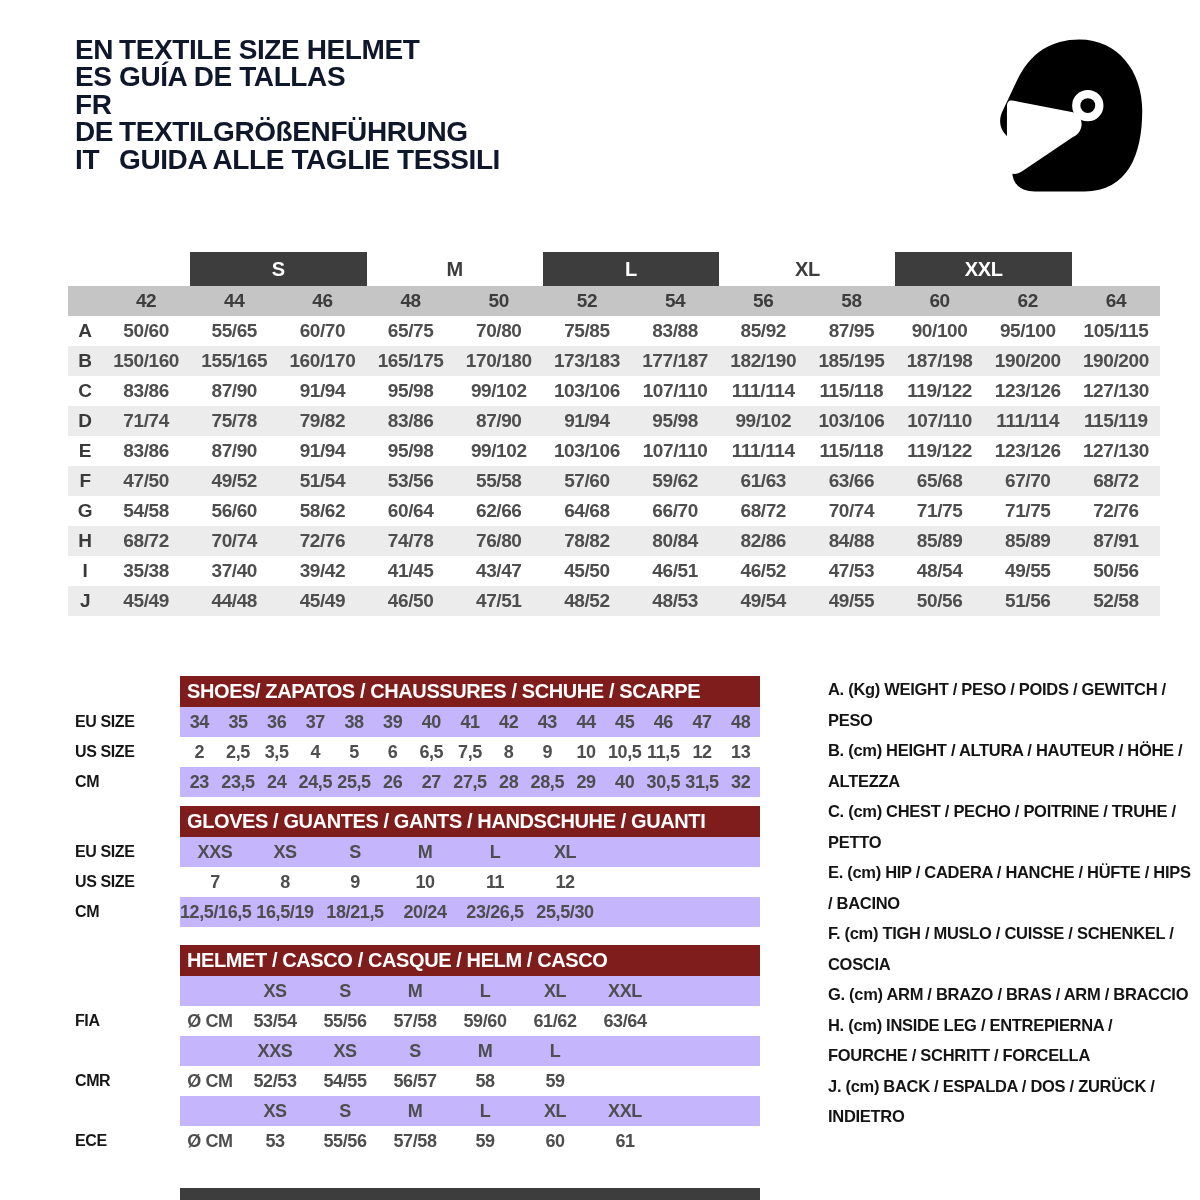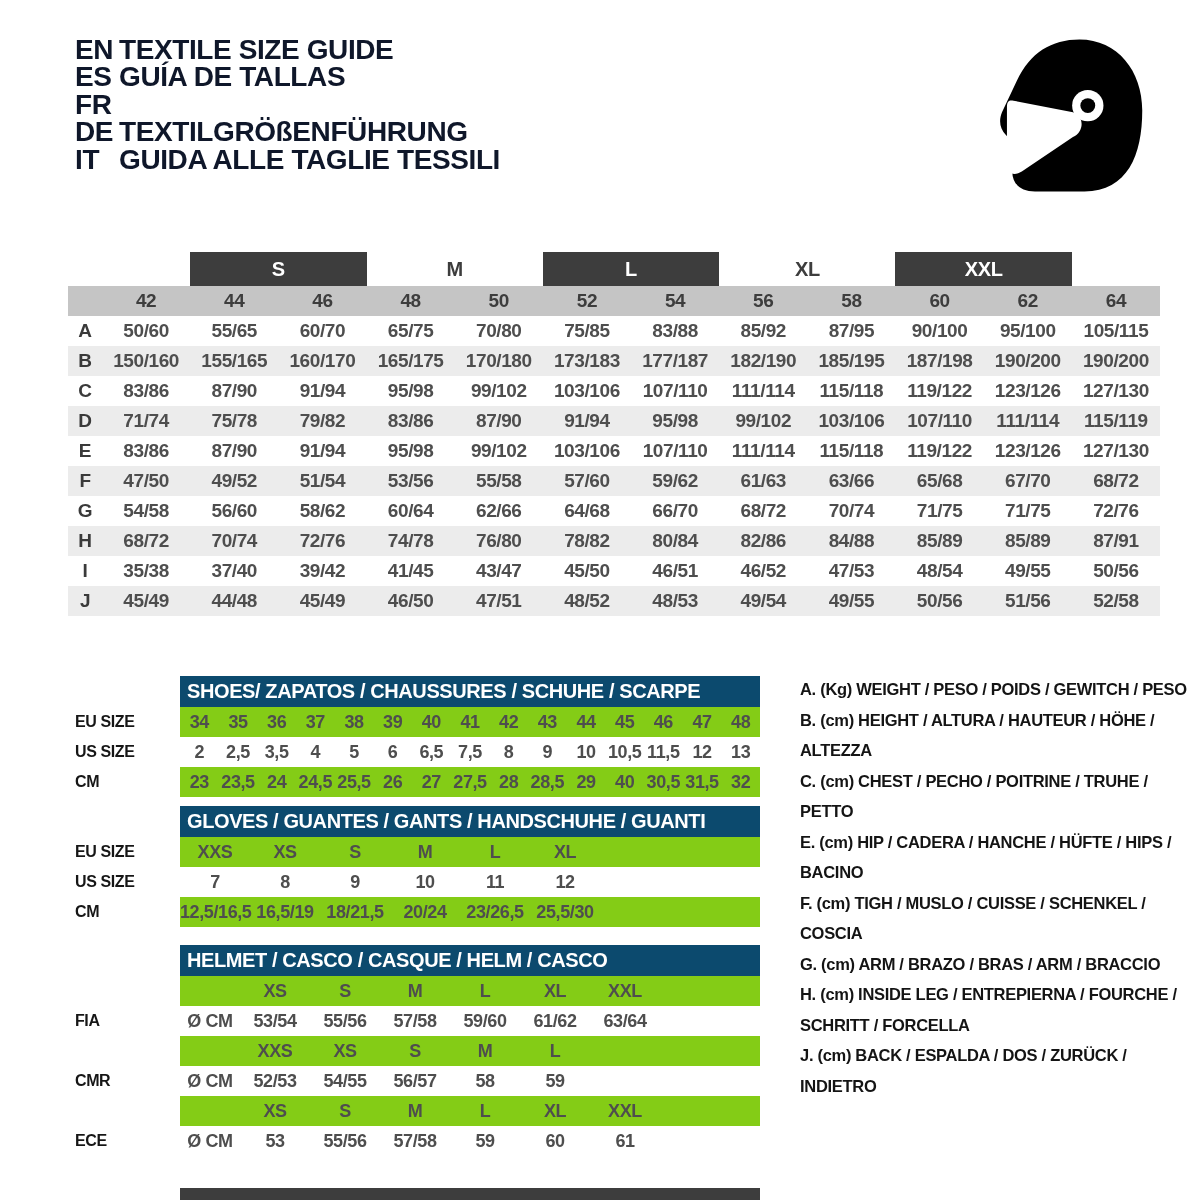--- a/index.html
+++ b/index.html
@@ -34,49 +34,49 @@
   .trow { height:30px; align-items:center; text-align:center; font-size:19px; color:#4e4e4e; }
   .trow.shade { background:#ececec; }
   .trow .letter { color:#3a3a3a; }
   .cell { display:block; white-space:nowrap; }
 
   
   .subtable { position:absolute; left:75px; width:685px; }
   #shoes  { top:676px; }
   #gloves { top:806px; }
   #helmet { top:945px; }
-  .st-bar { margin-left:105px; width:580px; height:31px; background:#0c4a6e; color:#fff;
+  .st-bar { margin-left:105px; width:580px; height:31px; background:#7f1d1d; color:#fff;
             display:flex; align-items:center; padding-left:7px; font-size:20px; white-space:nowrap; }
   .st-row { display:flex; height:30px; }
   .st-label { width:105px; display:flex; align-items:center; color:#161616; font-size:16px; white-space:nowrap; }
   .st-grid { width:580px; display:grid; align-items:center; text-align:center;
              font-size:18px; color:#4e4e4e; }
-  .st-row.shade .st-grid { background:#84cc16; }
+  .st-row.shade .st-grid { background:#c4b5fd; }
   .cols15 { grid-template-columns:repeat(15,1fr); }
   .cols6  { grid-template-columns:repeat(6,70px); }
   .hgrid  { grid-template-columns:60px repeat(6,70px); }
   .hcell  { display:block; white-space:nowrap; }
   .rpt { display:contents; }
 
   
   .legend { position:absolute; left:800px; top:674px; width:392px; }
-  .legend-item { font-size:16.5px; line-height:30.5px; color:#141414; letter-spacing:-0.3px; }
+  .legend-item { font-size:16.5px; line-height:30.5px; color:#141414; letter-spacing:-0.3px;margin-left:28px; }
 
   
   .bottom-bar { position:absolute; left:180px; top:1188px; width:580px; height:12px; background:#3d3d3d; }
 </style>
 </head>
 <body>
 
 <div id="page">
 
   <div class="langs">
     <div class="lang-row">
       <span class="lang-code">EN</span>
-      <span class="lang-label">TEXTILE SIZE GUIDE</span>
+      <span class="lang-label">TEXTILE SIZE HELMET</span>
     </div>
     <div class="lang-row">
       <span class="lang-code">ES</span>
       <span class="lang-label">GUÍA DE TALLAS</span>
     </div>
     <div class="lang-row">
       <span class="lang-code">FR</span>
     </div>
     <div class="lang-row">
       <span class="lang-code">DE</span>

